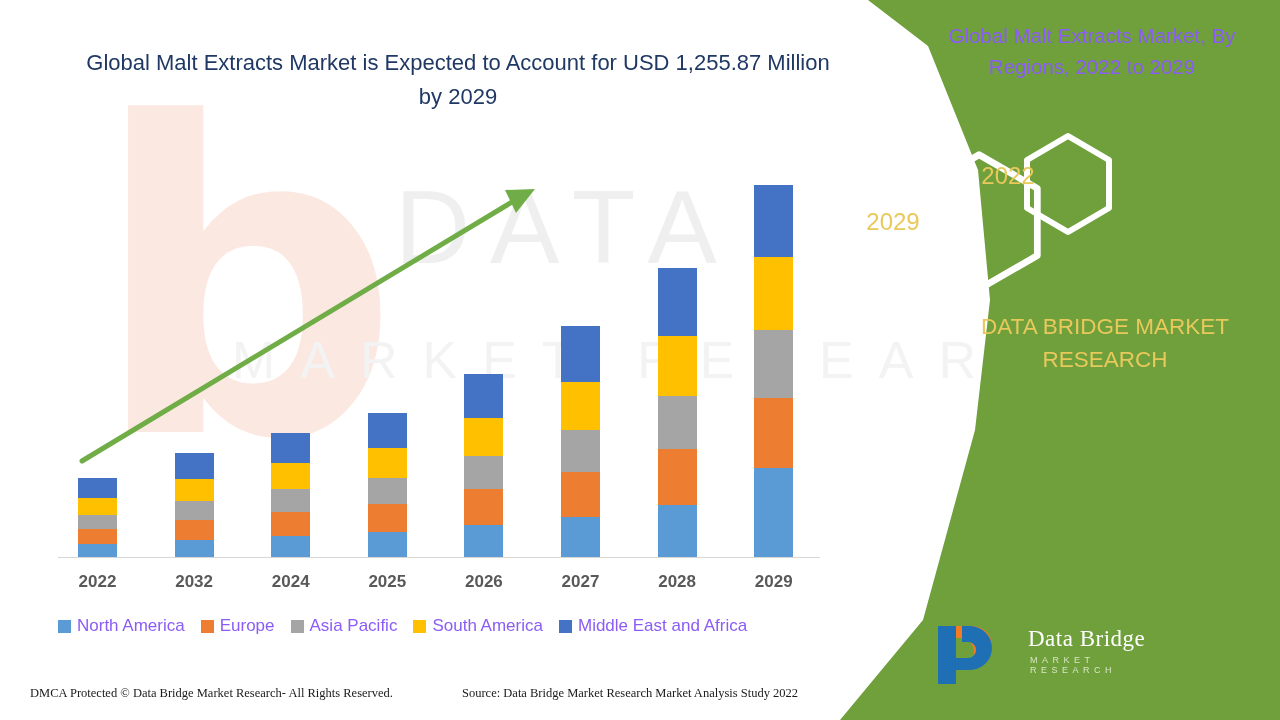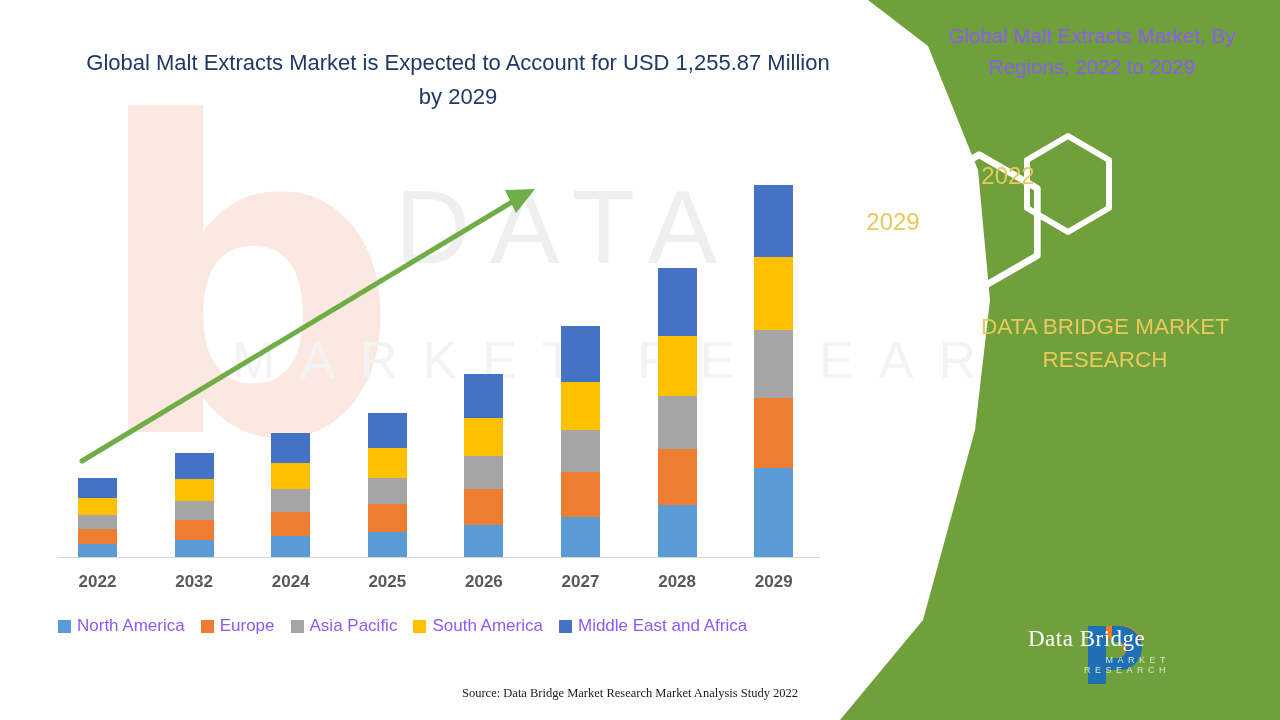--- a/index.html
+++ b/index.html
@@ -77,21 +77,21 @@
   .hex-txt{
     position:absolute;color:#E9C85C;font-size:24px;font-weight:400;
     text-align:center;
   }
   .dbmr{
     position:absolute;right:10px;top:310px;width:330px;text-align:center;
     color:#E9C85C;font-size:22.5px;line-height:33px;
   }
 
   
-  .logo{position:absolute;right:110px;bottom:26px;width:250px;height:72px;text-align:right;}
+  .logo{position:absolute;right:110px;bottom:26px;width:250px;height:72px;}
   .logo-txt{
     position:absolute;left:108px;top:4px;color:#ffffff;
     font-family:"Liberation Serif",serif;font-size:23px;letter-spacing:.5px;
   }
   .logo-sub{
     position:absolute;left:110px;top:33px;color:#d8e6c2;
     font-size:9px;letter-spacing:4.5px;
   }
 </style>
 </head>
@@ -201,20 +201,21 @@
       <div class="lg-item">
         <span class="lg-sw" style="background: rgb(255, 192, 0);"></span>
         <span class="lg-tx">South America</span>
       </div>
       <div class="lg-item">
         <span class="lg-sw" style="background: rgb(68, 114, 196);"></span>
         <span class="lg-tx">Middle East and Africa</span>
       </div>
     </div>
 
+  <div class="foot left">DMCA Protected © Data Bridge Market Research- All Rights Reserved.</div>
   <div class="foot right">Source: Data Bridge Market Research Market Analysis Study 2022</div>
 
   <div class="green-panel"></div>
   <div class="gp-title">Global Malt Extracts Market, By Regions, 2022 to 2029</div>
 
   <div class="hex-wrap">
     <svg class="hex-svg" width="470" height="180" viewBox="0 0 470 180">
 
       <polygon points="85,55 137,25 189,55 189,115 137,145 85,115" transform="translate(-65,-10) scale(1.12) translate(72,6)" fill="none" stroke="#ffffff" stroke-width="6" stroke-linejoin="round"></polygon>
 

